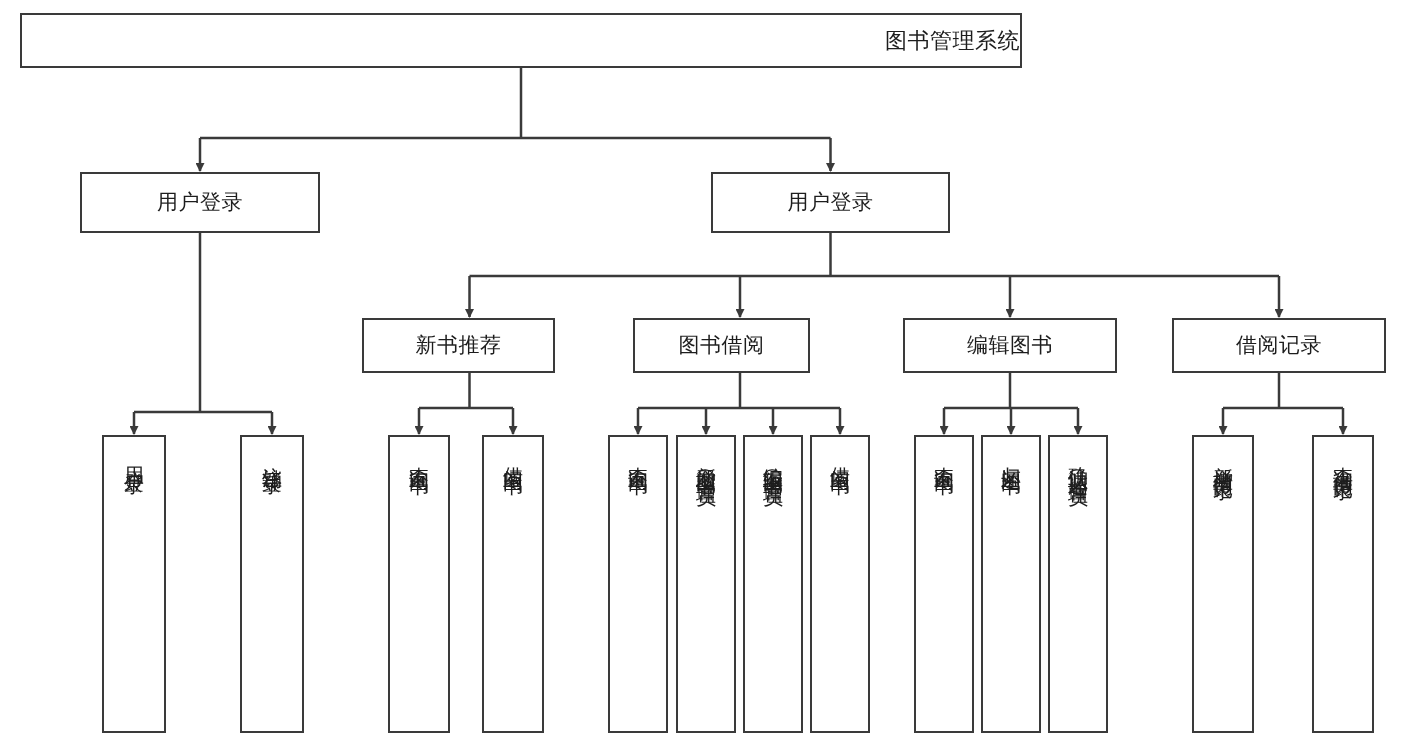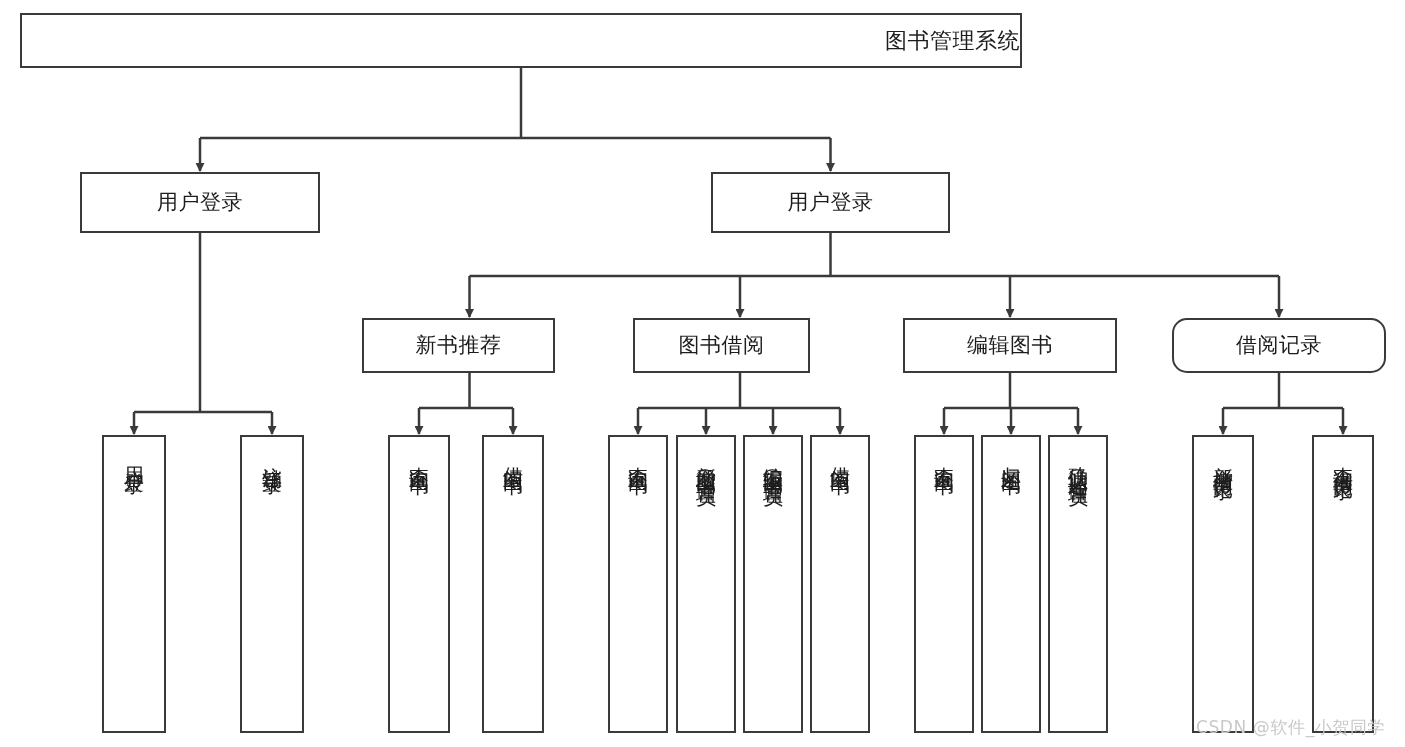--- a/index.html
+++ b/index.html
@@ -131,21 +131,21 @@
       </div>
       <div class="node horiz" style="left: 362px; top: 318px; width: 193px; height: 55px;">
         <span class="label">新书推荐</span>
       </div>
       <div class="node horiz" style="left: 633px; top: 318px; width: 177px; height: 55px;">
         <span class="label">图书借阅</span>
       </div>
       <div class="node horiz" style="left: 903px; top: 318px; width: 214px; height: 55px;">
         <span class="label">编辑图书</span>
       </div>
-      <div class="node horiz" style="left: 1172px; top: 318px; width: 214px; height: 55px; border-radius: 15px;">
+      <div class="node horiz" style="left: 1172px; top: 318px; width: 214px; height: 55px;">
         <span class="label">借阅记录</span>
       </div>
       <div class="node vert" style="left: 102px; top: 435px; width: 64px; height: 298px;">
         <span class="label">用户登录</span>
       </div>
       <div class="node vert" style="left: 240px; top: 435px; width: 64px; height: 298px;">
         <span class="label">注销登录</span>
       </div>
       <div class="node vert" style="left: 388px; top: 435px; width: 62px; height: 298px;">
         <span class="label">查询图书</span>
@@ -175,14 +175,13 @@
         <span class="label">确认归还（管理员）</span>
       </div>
       <div class="node vert" style="left: 1192px; top: 435px; width: 62px; height: 298px;">
         <span class="label">新增借阅记录</span>
       </div>
       <div class="node vert" style="left: 1312px; top: 435px; width: 62px; height: 298px;">
         <span class="label">查询借阅记录</span>
       </div>
     </div>
 
-  <div id="watermark" style="left: 1196px; top: 716px;">CSDN @软件_小贺同学</div>
 </div>
 
 </body></html>

